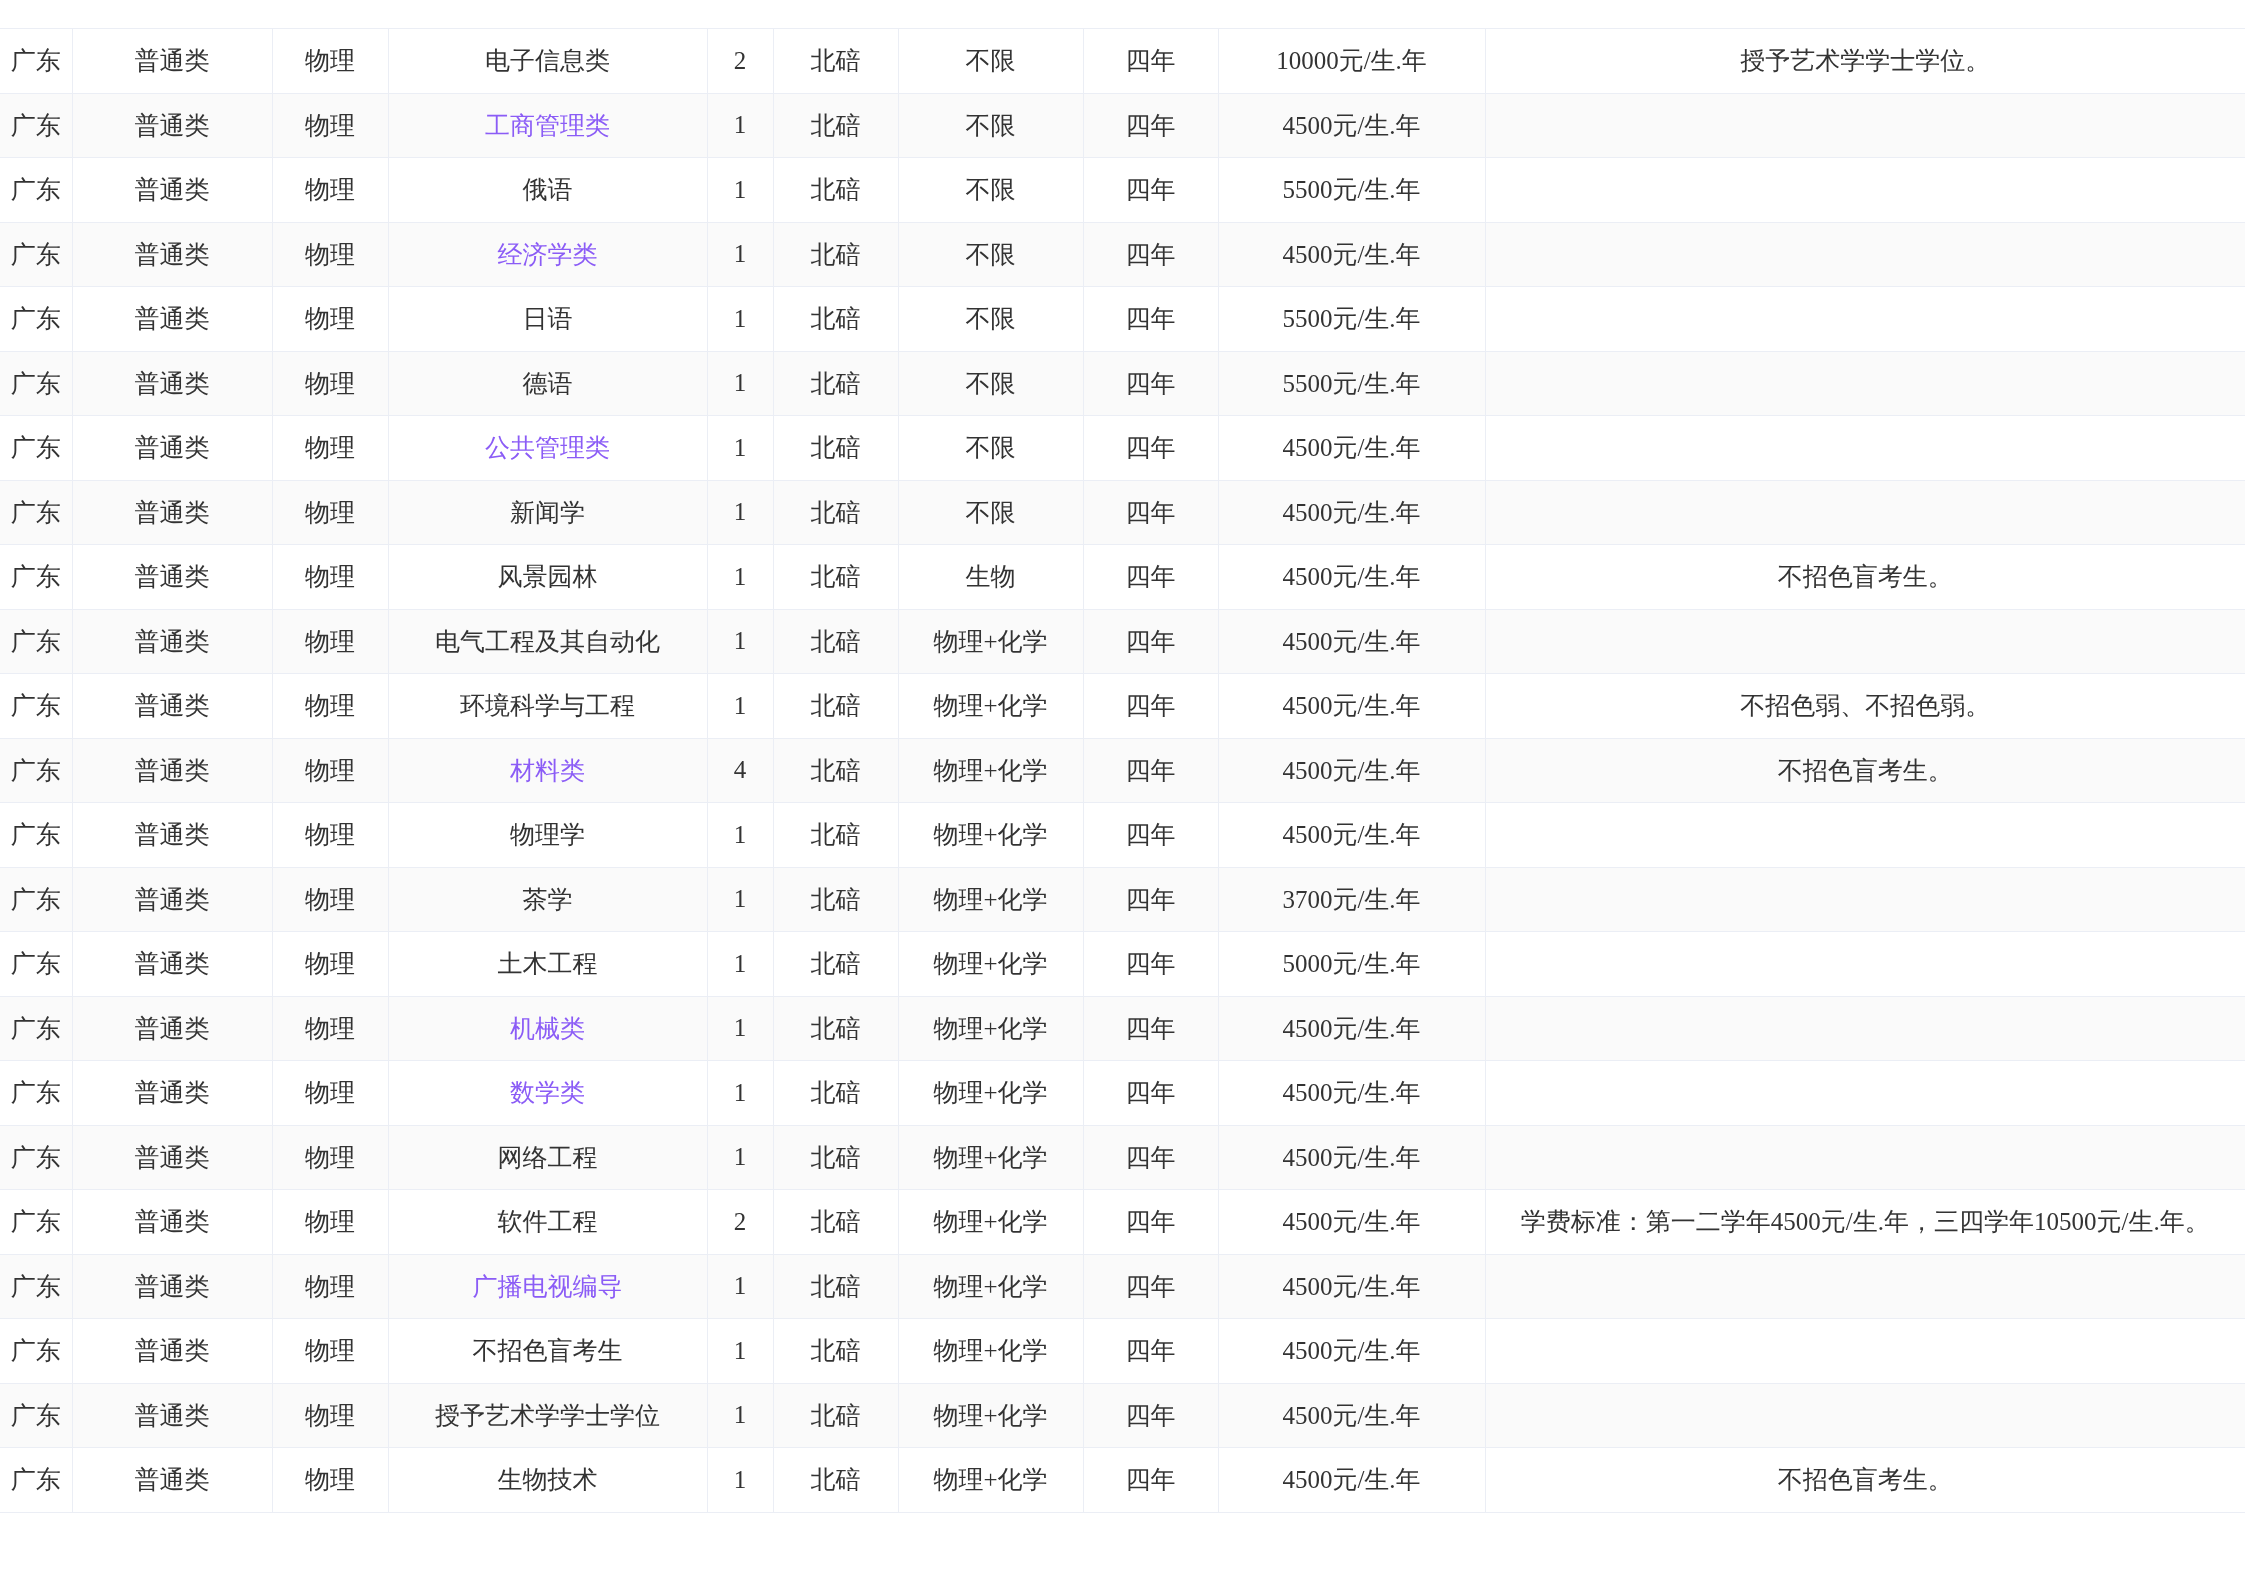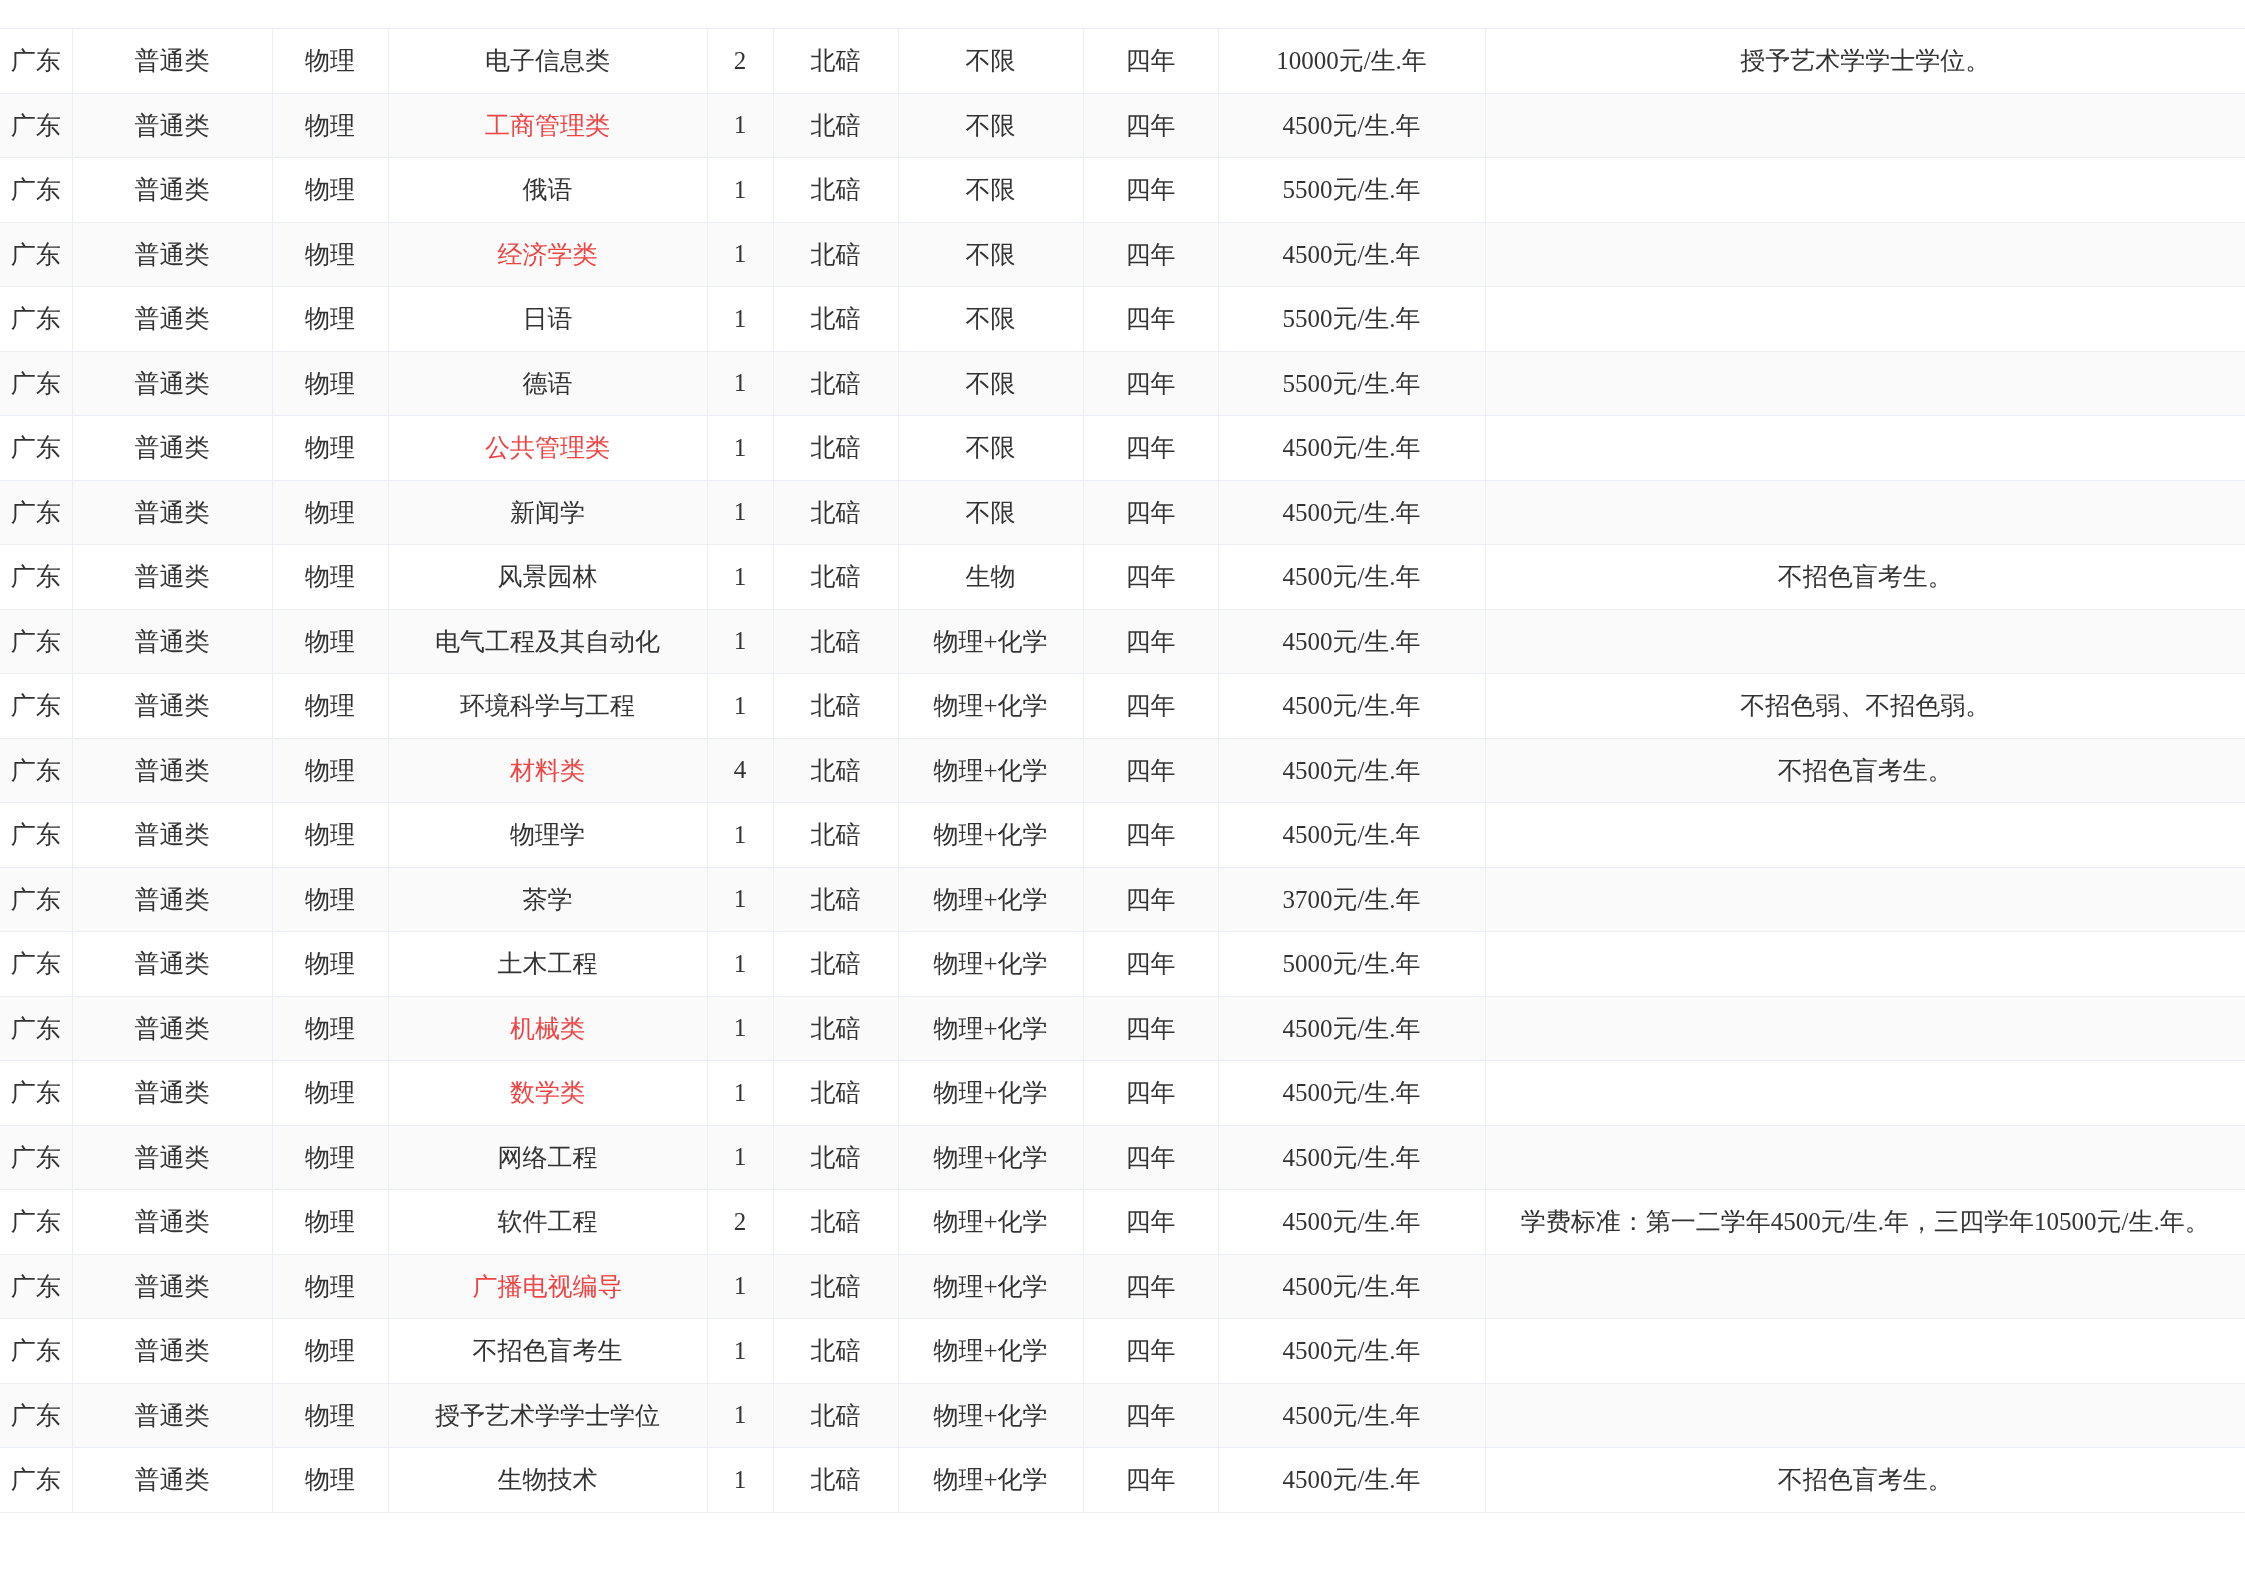--- a/index.html
+++ b/index.html
@@ -41,21 +41,21 @@
   table.enroll-table td:last-child {
     border-right: none;
   }
   table.enroll-table tr:first-child td {
     border-top: 1px solid #ebeef5;
   }
   table.enroll-table tr.stripe td {
     background: #fafafa;
   }
   table.enroll-table a.major-link {
-    color: #ef4444;
+    color: #8b5cf6;
     text-decoration: none;
     cursor: pointer;
   }
 </style>
 </head>
 <body>
 
 <div class="page">
   <table class="enroll-table">
     <colgroup>

